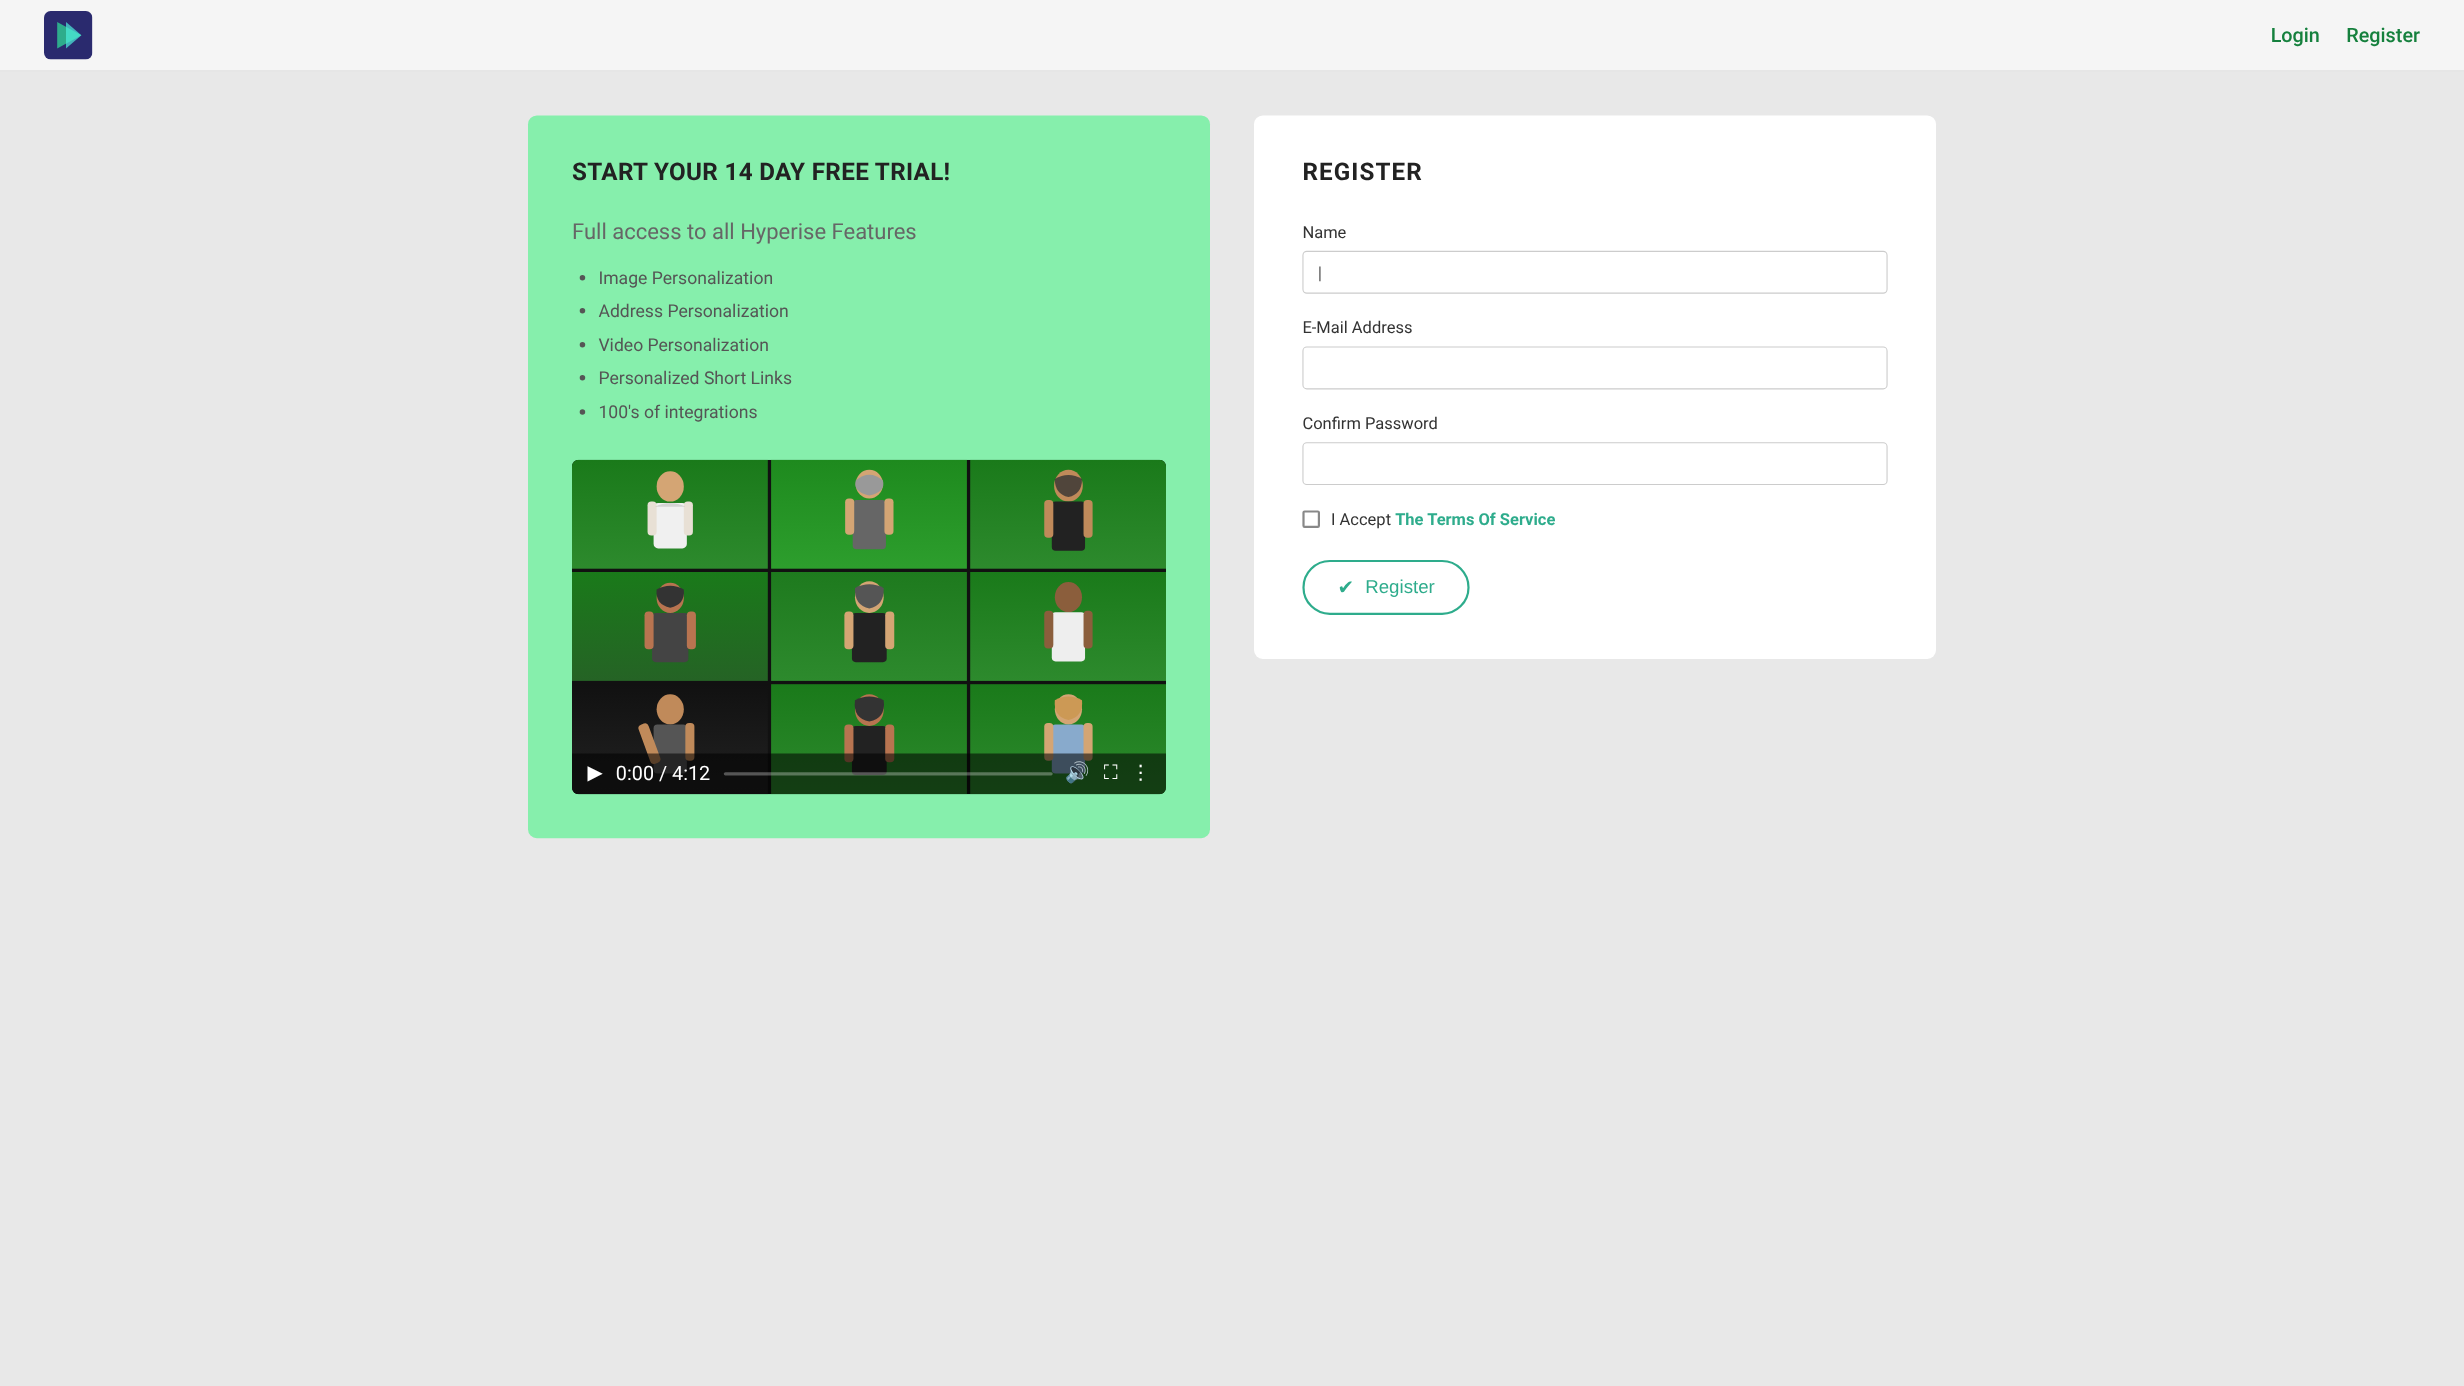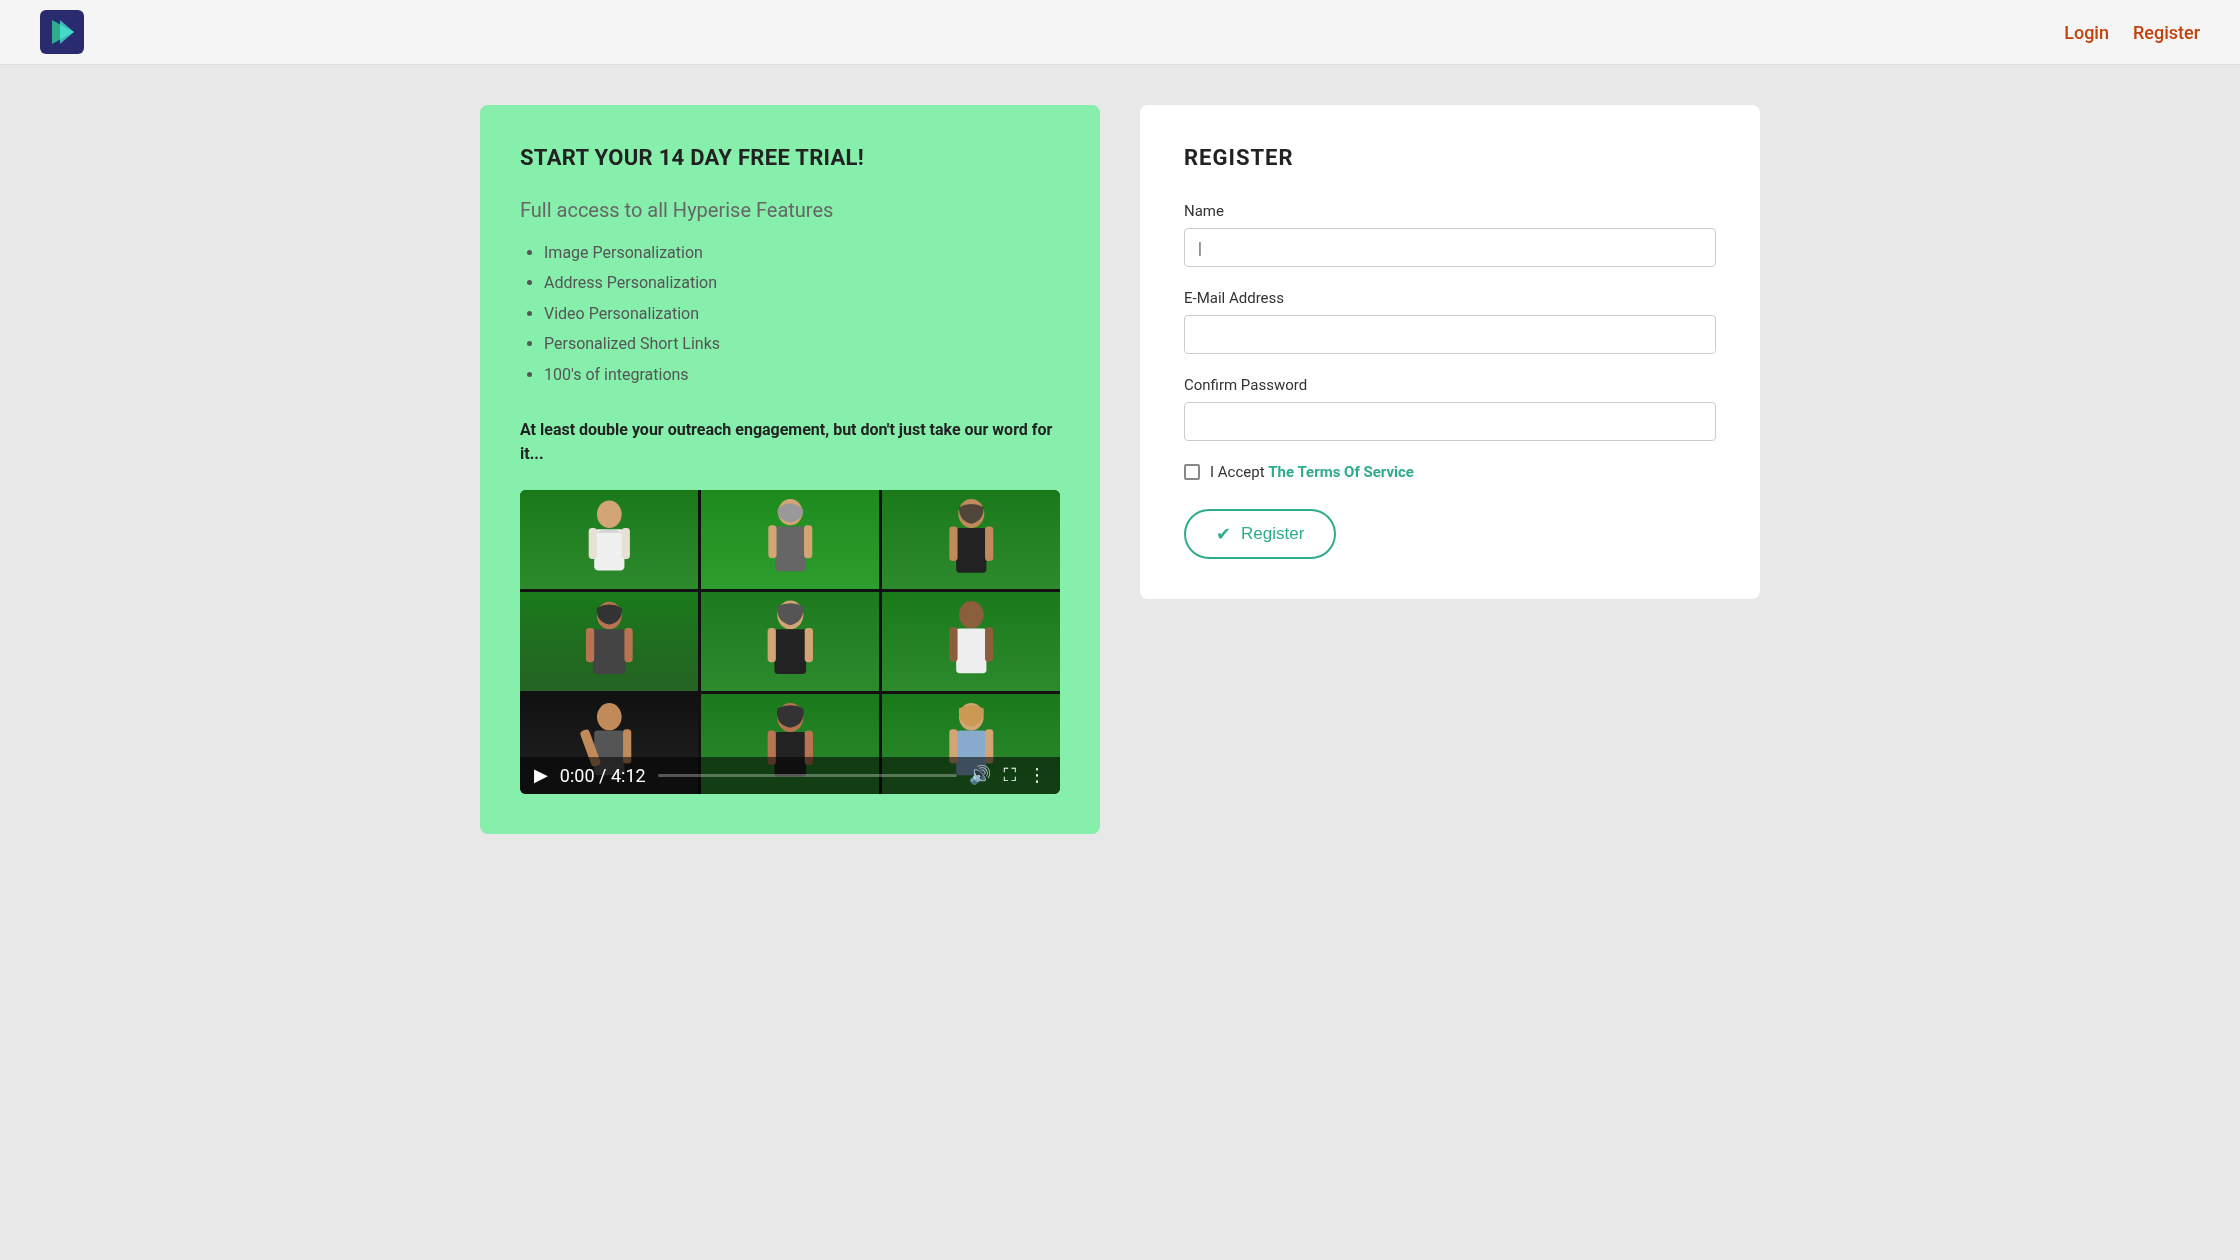--- a/index.html
+++ b/index.html
@@ -24,21 +24,21 @@
       width: 44px;
       height: 44px;
     }
 
     .nav-links {
       display: flex;
       gap: 24px;
     }
 
     .nav-link {
-      color: #c2410c;
+      color: #15803d;
       font-size: 18px;
       font-weight: 500;
       text-decoration: none;
       cursor: pointer;
     }
 
     
     .main-container {
       max-width: 1400px;
       margin: 0 auto;
@@ -315,21 +315,20 @@
     <p class="features-intro">Full access to all Hyperise Features</p>
 
     <ul class="features-list">
       <li>Image Personalization</li>
       <li>Address Personalization</li>
       <li>Video Personalization</li>
       <li>Personalized Short Links</li>
       <li>100's of integrations</li>
     </ul>
 
-    <p class="engagement-text">At least double your outreach engagement, but don't just take our word for it...</p>
 
     <div class="video-container">
       <div class="video-grid">
 
         <div class="video-cell cell-1">
           <svg viewBox="0 0 100 130" class="person-svg" xmlns="http://www.w3.org/2000/svg">
             <ellipse cx="50" cy="28" rx="18" ry="20" fill="#d4a574"></ellipse>
             <rect x="28" y="50" width="44" height="60" rx="6" fill="#f0f0f0"></rect>
             <rect x="20" y="48" width="12" height="45" rx="5" fill="#e8e0d5"></rect>
             <rect x="68" y="48" width="12" height="45" rx="5" fill="#e8e0d5"></rect>

